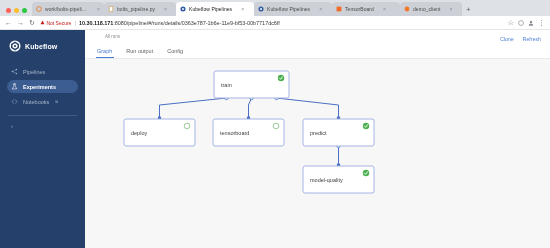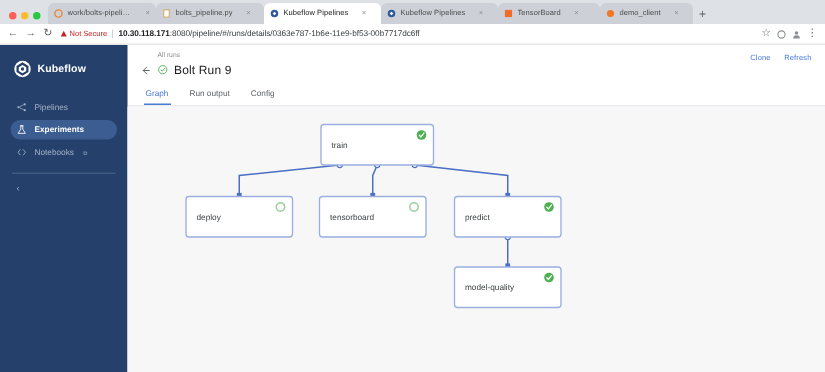--- a/index.html
+++ b/index.html
@@ -244,30 +244,20 @@
       </div>
 
       <div class="kf-divider"></div>
       <div class="kf-collapse">‹</div>
     </div>
 
     <div class="kf-main">
 
       <div class="kf-header">
         <div class="kf-breadcrumb">All runs</div>
-        <div class="kf-titlerow">
-          <svg class="kf-back" viewBox="0 0 16 16">
-            <path d="M9.5 3.5 L5 8 L9.5 12.5 M5 8 L13 8" fill="none" stroke="#5f6368" stroke-width="1.3" stroke-linecap="round" stroke-linejoin="round"></path>
-          </svg>
-          <svg class="kf-status-ico" viewBox="0 0 16 16">
-            <circle cx="8" cy="8" r="6.3" fill="none" stroke="#4caf50" stroke-width="1.4"></circle>
-            <path d="M5.2 8.2 L7.2 10.2 L10.9 5.9" fill="none" stroke="#4caf50" stroke-width="1.4" stroke-linecap="round" stroke-linejoin="round"></path>
-          </svg>
-          <span class="kf-title">Bolt Run 9</span>
-        </div>
         <div class="kf-actions">
           <span class="kf-action">Clone</span>
           <span class="kf-action">Refresh</span>
         </div>
       </div>
 
       <div class="kf-tabs">
         <div class="kf-tab active">Graph</div>
         <div class="kf-tab">Run output</div>
         <div class="kf-tab">Config</div>

